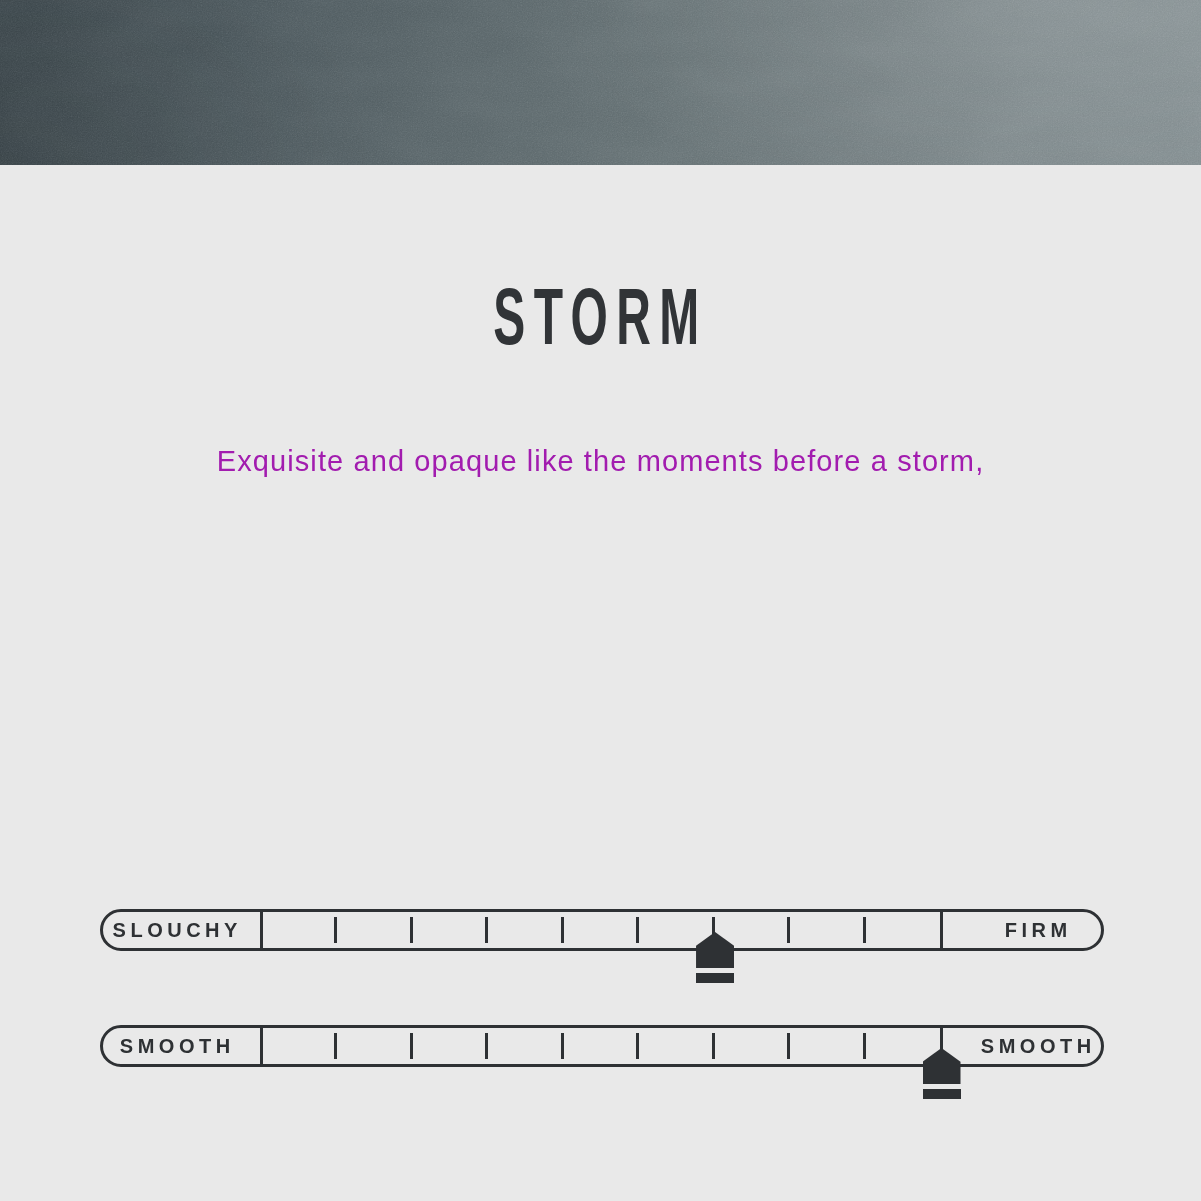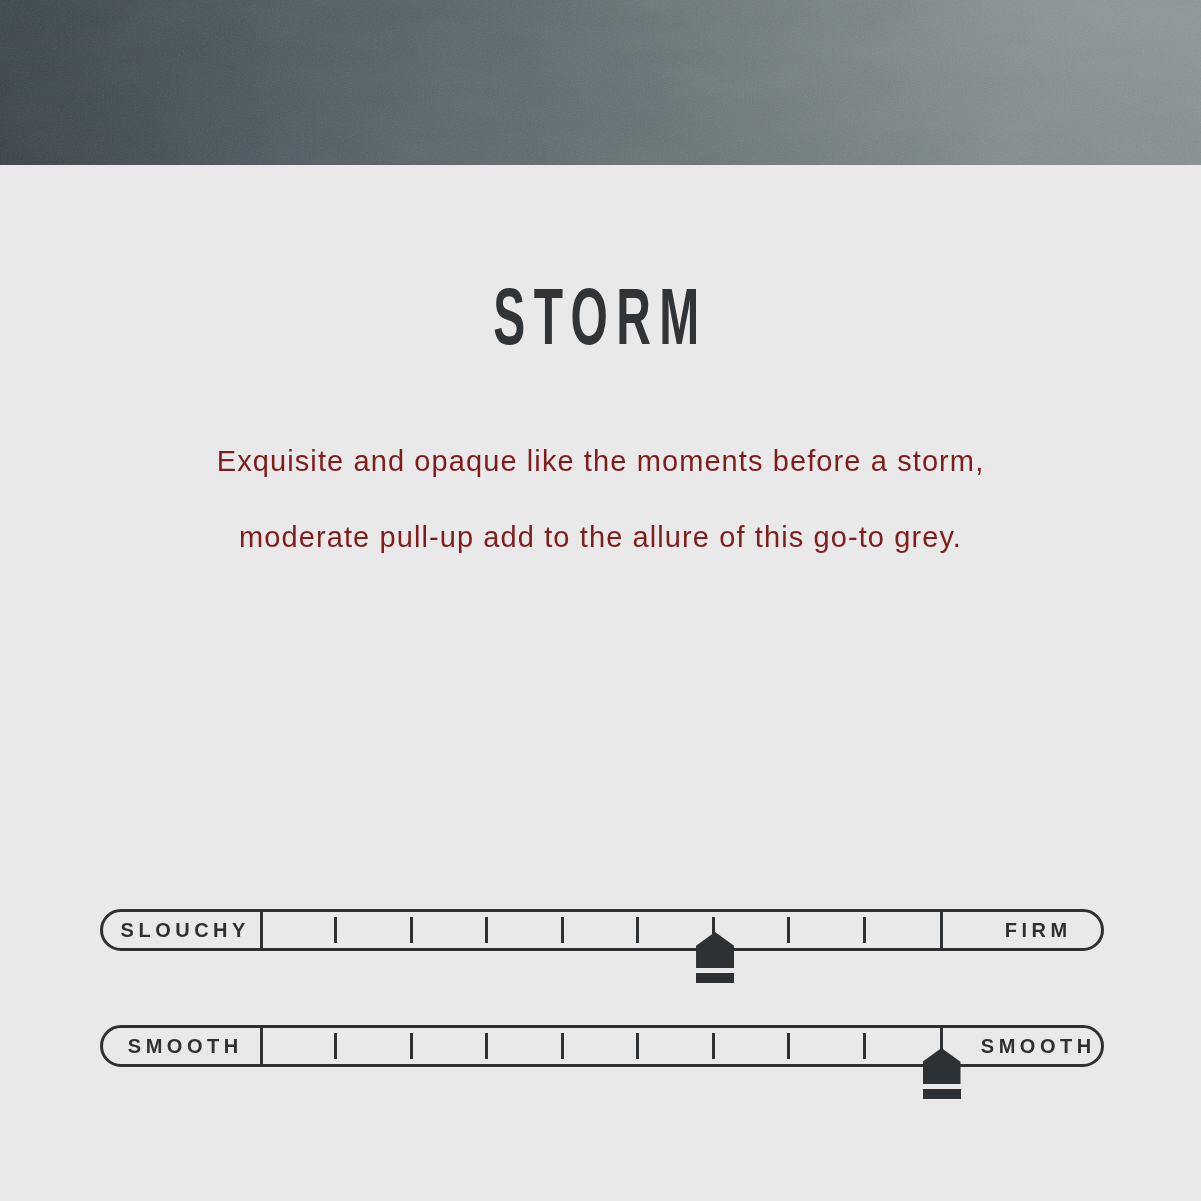--- a/index.html
+++ b/index.html
@@ -60,21 +60,21 @@
     left: 0;
     width: 100%;
   }
   .desc-line {
     height: 75.5px;
     display: flex;
     align-items: center;
     justify-content: center;
     font-size: 29px;
     letter-spacing: 1.1px;
-    color: #7f1d1d;
+    color: #a21caf;
     white-space: pre-wrap;
   }
 
   
   .slider {
     position: absolute;
     left: 100px;
     width: 1004px;
     height: 42px;
     border: 3px solid #2e3134;
@@ -98,21 +98,21 @@
     top: 0; bottom: 0;
     display: flex;
     align-items: center;
     justify-content: center;
     font-size: 20px;
     font-weight: 700;
     letter-spacing: 4.5px;
     text-indent: 4.5px;
     color: #2e3134;
   }
-  .scale-label.left  { left: 8px; width: 144px; }
+  .scale-label.left  { left: 0; width: 144px; }
   .scale-label.right { left: 840px; right: 0; margin-left: 28px; }
 
   .tick {
     position: absolute;
     top: 5px;
     width: 3px;
     height: 26px;
     background: #2e3134;
   }
 
@@ -150,21 +150,20 @@
     </filter>
     <rect width="1201" height="165" filter="url(#mottle)" opacity="0.25"></rect>
     <rect width="1201" height="165" filter="url(#grain)" opacity="0.55"></rect>
   </svg>
 </div>
 
 <h1 class="title">STORM</h1>
 
 <div class="description">
   <div class="desc-line">Exquisite and opaque like the moments before a storm,</div>
-  <div class="desc-line">moderate pull-up add to the allure of this go-to grey.</div>
 </div>
 
 <div class="slider slider-drape">
   <div class="scale-label left">SLOUCHY</div>
   <div class="scale-divider left"></div>
   <div class="scale-divider right"></div>
   <div class="scale-label right">FIRM</div>
   <div class="marker" style="left: 593.06px;">
     <div class="marker-head"></div>
     <div class="marker-bar"></div>

